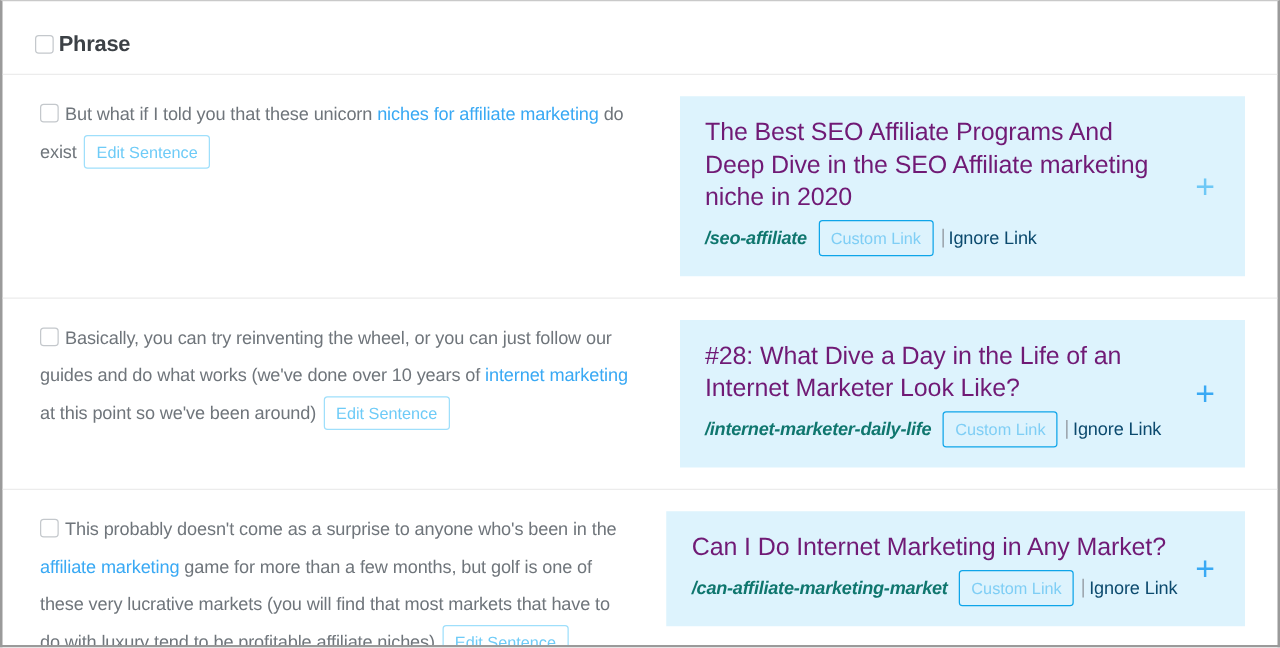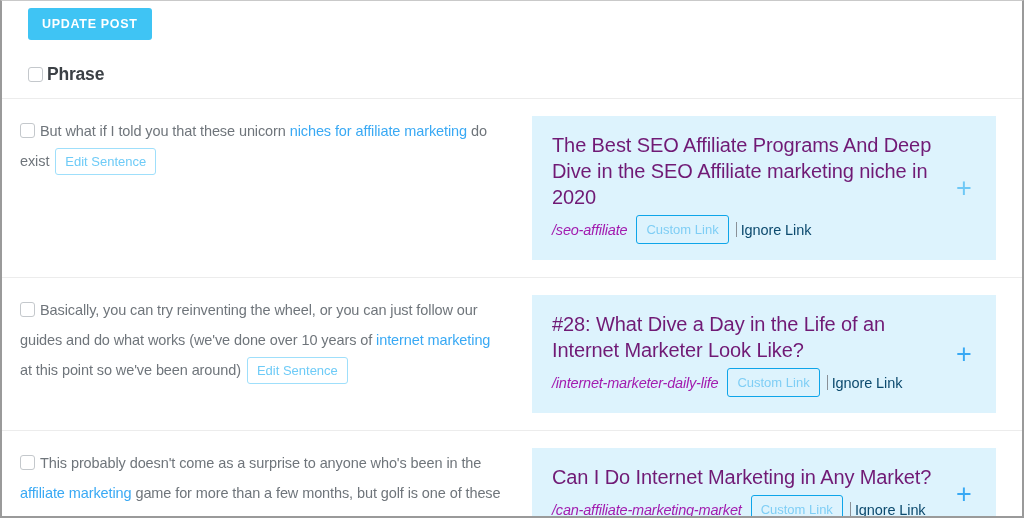--- a/index.html
+++ b/index.html
@@ -49,21 +49,21 @@
   .th-label {
     font-size: 17.5px;
     font-weight: bold;
     color: #3c4146;
     letter-spacing: -0.2px;
   }
   .th-post .th-label { font-weight: normal; font-size: 16px; color: #4a5057; padding-left: 1px; }
 
   .row {
     display: flex;
-    padding: 17px 26px 17px 18px;
+    padding: 17px 26px 17px 30px;
     border-bottom: 1px solid #ececec;
   }
   .cell-phrase { width: 512px; padding-right: 28px; }
   .cell-post   { flex: 1; display: flex; align-items: flex-start; }
 
   
   .cb {
     display: inline-block;
     width: 15px; height: 15px;
     border: 1px solid #c4c8cc;
@@ -113,23 +113,23 @@
     font-size: 20px;
     color: #701a75;
     line-height: 26px;
     letter-spacing: -0.1px;
     margin-bottom: 5px;
     max-width: 400px;
   }
   .card-links { display: flex; align-items: center; }
   .slug {
     font-size: 14.5px;
-    font-weight: normal;
+    font-weight: bold;
     font-style: italic;
-    color: #a21caf;
+    color: #0f766e;
     letter-spacing: -0.2px;
     margin-right: 9px;
     white-space: nowrap;
   }
   .custom-link-btn {
     border: 1px solid #0ea5e9;
     border-radius: 3px;
     background: transparent;
     color: #7fcef5;
     font-size: 13px;
@@ -164,23 +164,20 @@
     margin-left: 8px;
     font-family: "Liberation Sans", sans-serif;
   }
   .plus.pale { color: #6ec8f6; }
 </style>
 </head>
 <body>
 
 <div id="page">
 
-  <div class="toolbar">
-    <button class="update-btn">UPDATE POST</button>
-  </div>
 
   <div class="table">
 
     <div class="thead">
       <div class="th-phrase">
         <span class="cb"></span>
         <span class="th-label">Phrase</span>
       </div>
     </div>
 

